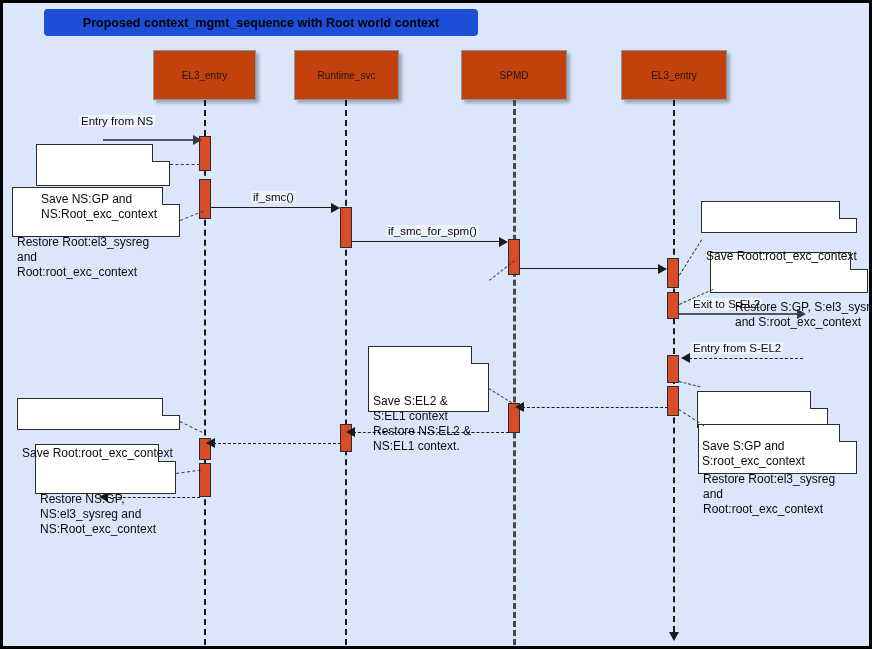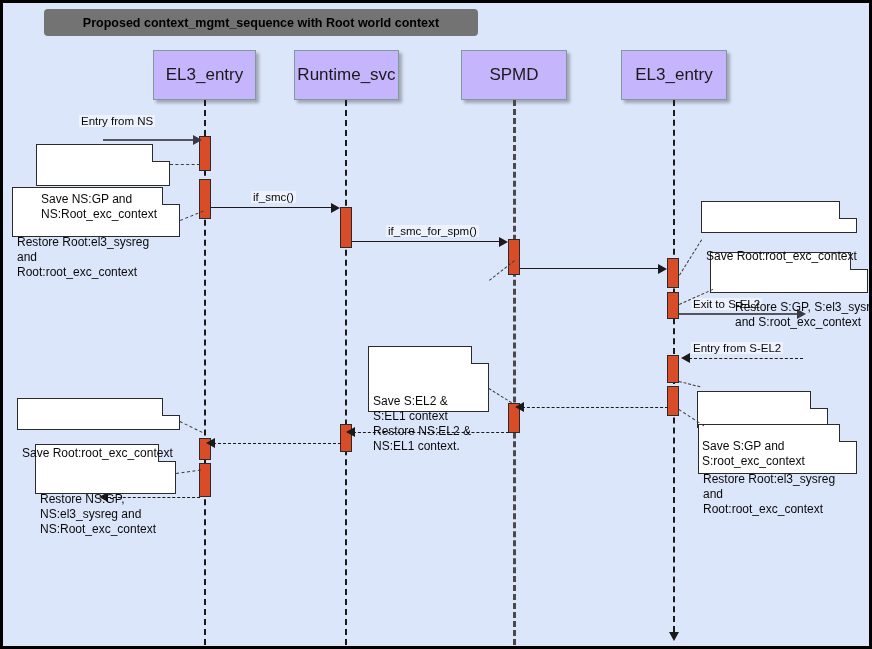--- a/index.html
+++ b/index.html
@@ -17,39 +17,39 @@
     overflow: hidden;
     font-family: "Liberation Sans", sans-serif;
   }
   
   #title-banner {
     position: absolute;
     left: 41px;
     top: 6px;
     width: 434px;
     height: 27px;
-    background: #737373;
+    background: #1d4ed8;
     border-radius: 4px;
     display: flex;
     align-items: center;
     justify-content: center;
     font-size: 12.5px;
     font-weight: bold;
     color: #000;
   }
   
   .participant {
     position: absolute;
-    background: #c4b5fd;
+    background: #c2410c;
     border: 1px solid #7f9a98;
     box-shadow: 3px 3px 3px rgba(0,0,0,0.28);
     display: flex;
     align-items: center;
     justify-content: center;
-    font-size: 17px;
+    font-size: 10px;
     color: #1a1a1a;
     box-sizing: border-box;
   }
   
   .lifeline {
     position: absolute;
     width: 0;
     border-left: 2px dashed #1a1a1a;
   }
   .lifeline.thick {

